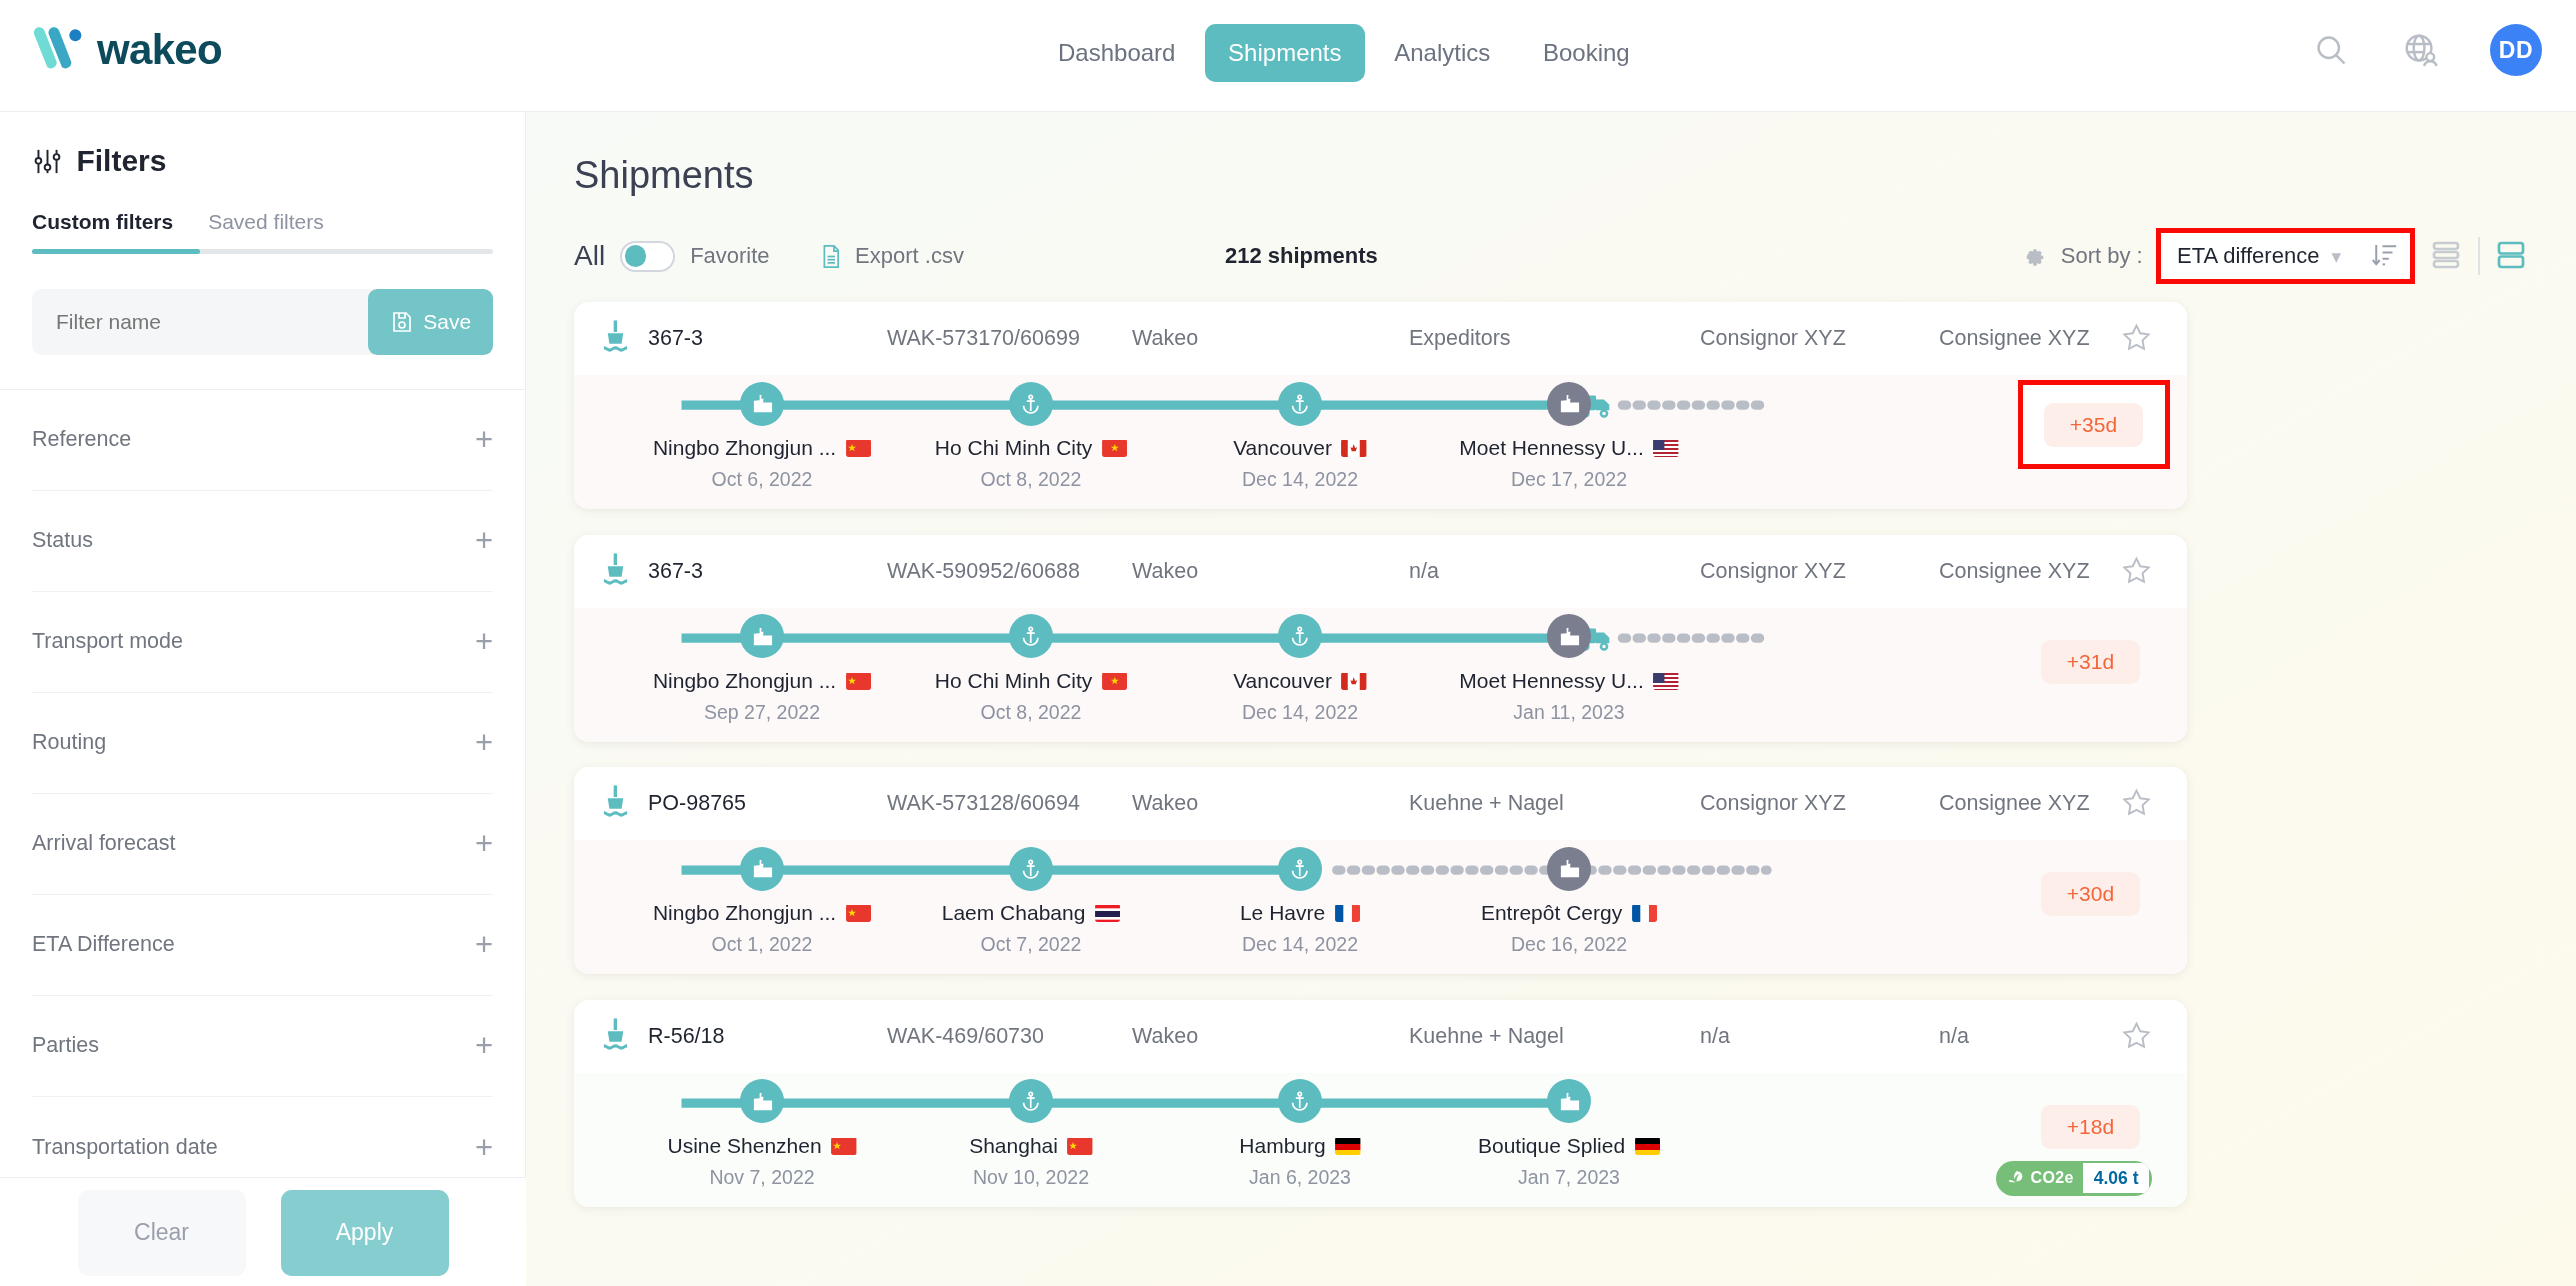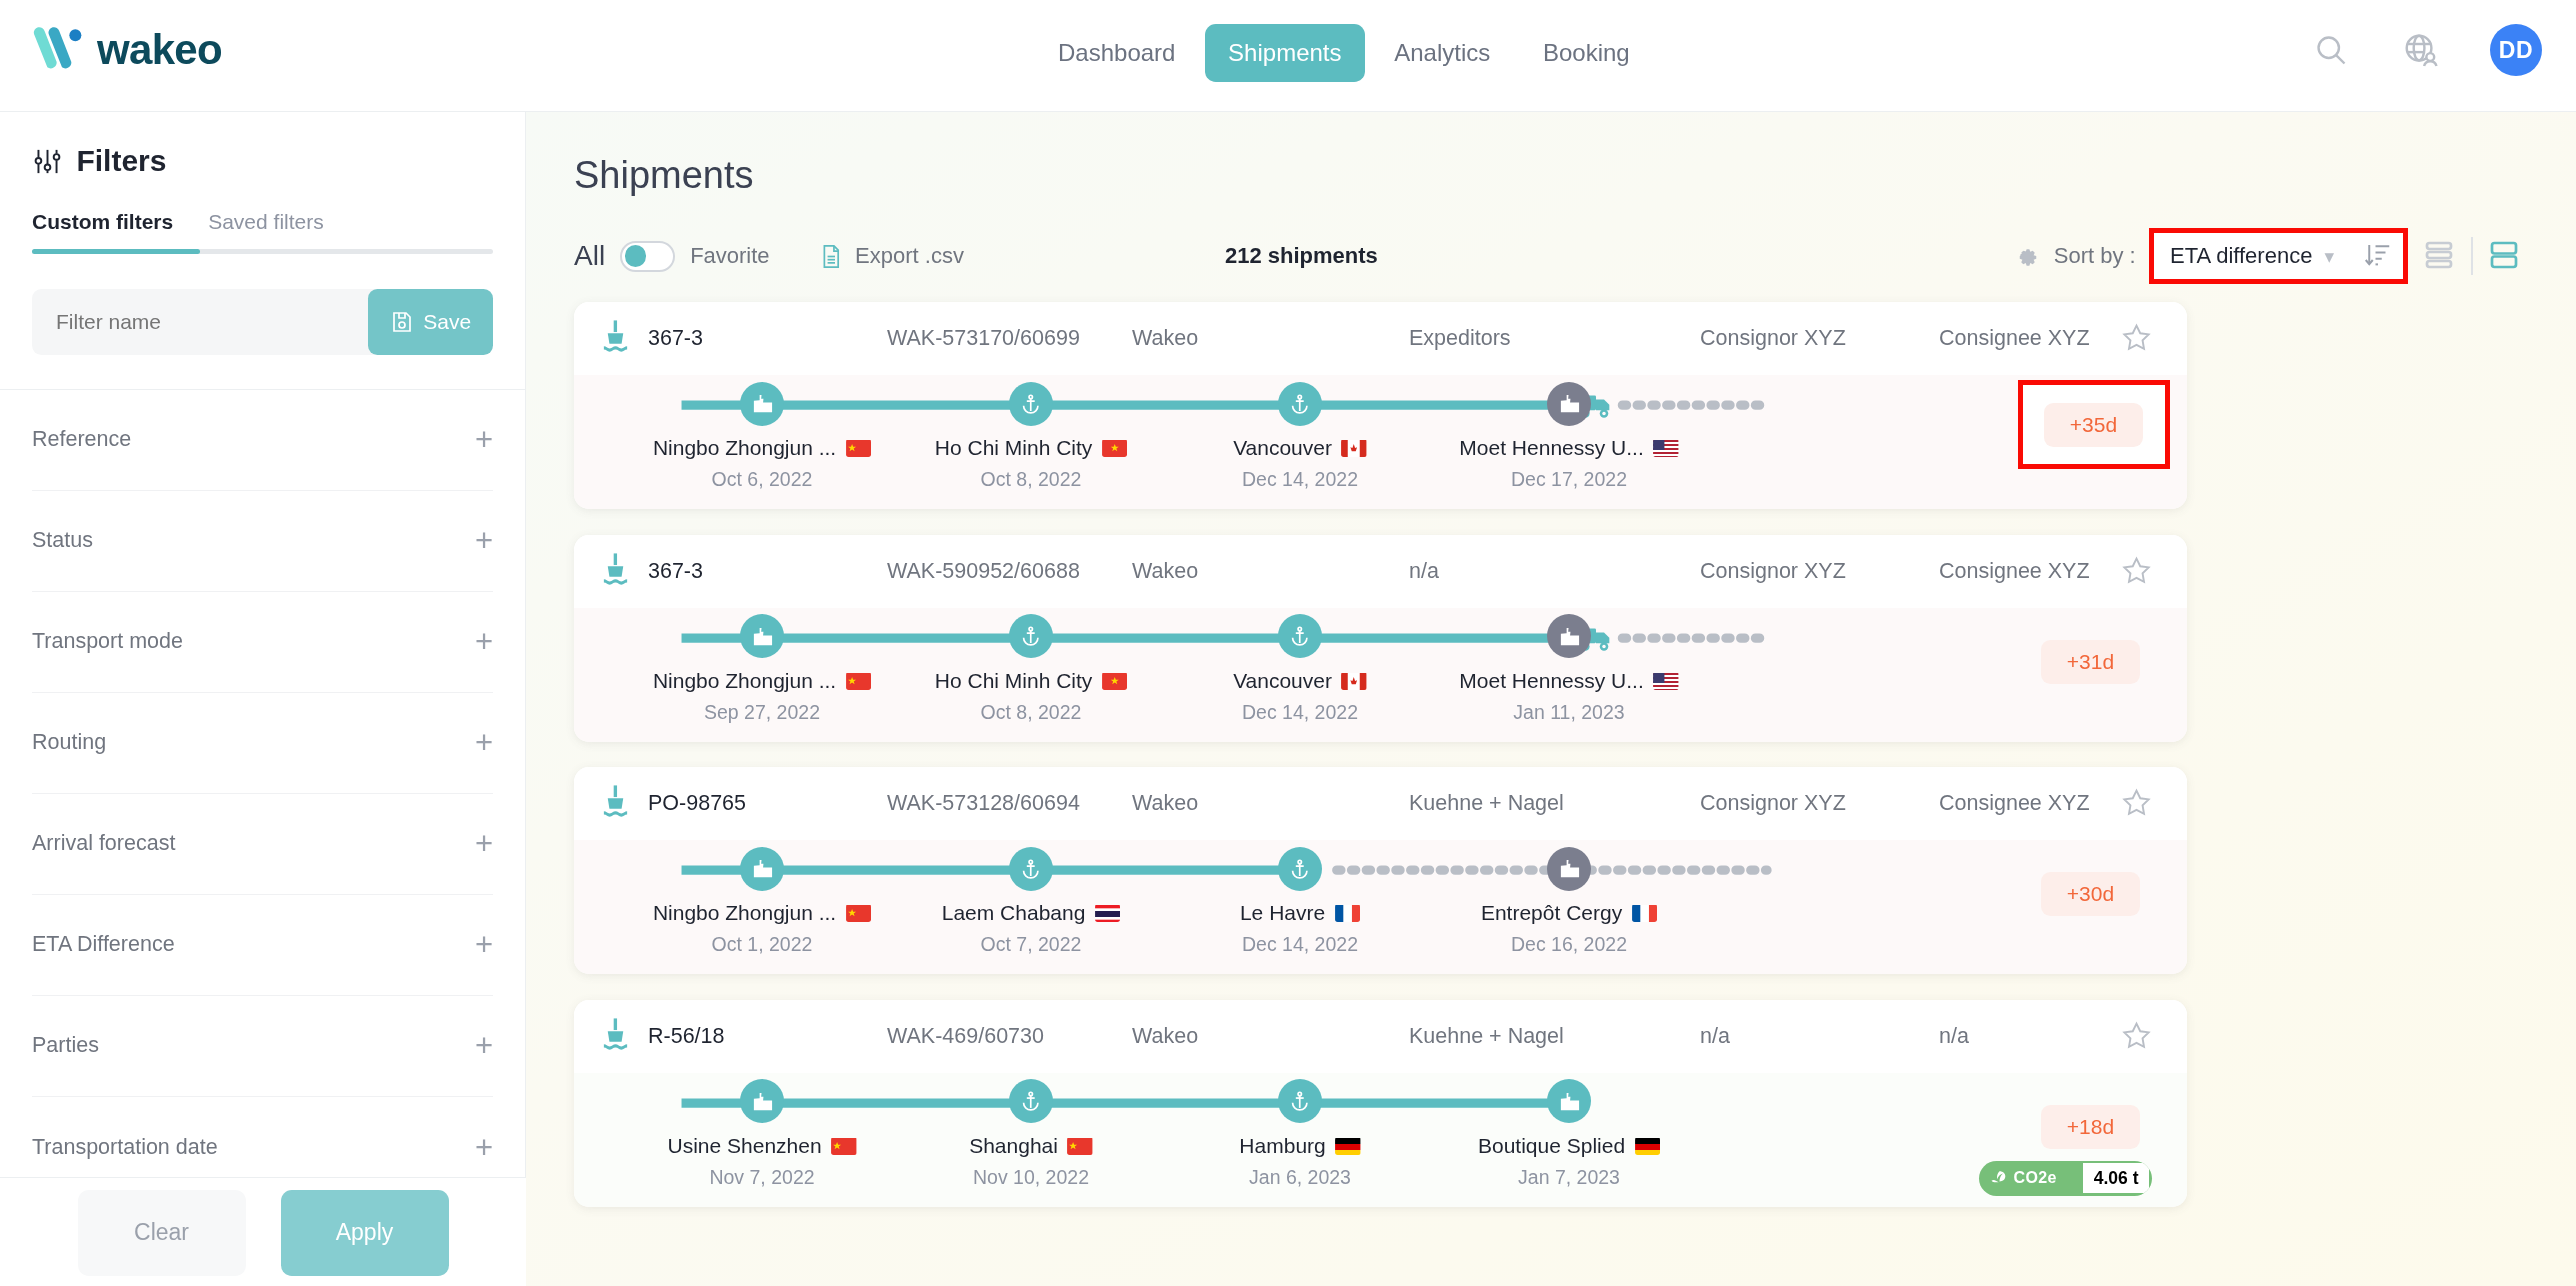--- a/index.html
+++ b/index.html
@@ -117,21 +117,21 @@
   .toggle {
     width: 55px; height: 31px; border-radius: 16px; background: #ffffff;
     border: 2px solid #d3d7dd; margin: 0 15px; position: relative; cursor: pointer;
   }
   .toggle .knob { position: absolute; left: 2.7px; top: 2.7px; width: 21.5px; height: 21.5px; border-radius: 50%; background: #5cbcc0; }
   .tb-fav { font-size: 22px; color: #70757f; cursor: pointer; }
   .tb-export { display: flex; align-items: center; gap: 12px; margin-left: 48px; cursor: pointer; }
   .tb-export span { font-size: 22px; color: #70757f; }
   .tb-count { position: absolute; left: 699px; font-size: 22px; font-weight: 700; color: #1f2430; }
 
-  .sortgroup { position: absolute; right: 54px; display: flex; align-items: center; gap: 13.4px; }
+  .sortgroup { position: absolute; right: 47px; display: flex; align-items: center; gap: 13.4px; }
   .sortlabel { font-size: 22px; color: #70757f; }
   .sortbox-hl {
     border: 5.4px solid #fa0a04; background: #ffffff;
     padding: 6.7px 9.4px; display: flex; align-items: center; gap: 12px;
   }
   .sortselect { font-size: 22px; color: #1f2430; padding-left: 6.7px; }
   .chev { color: #b9bec6; font-size: 19px; }
   .sortdir { margin-left: 17.5px; cursor: pointer; }
   .viewsep { width: 2px; height: 38px; background: #dfe2e6; }
   .viewbtn { cursor: pointer; }
@@ -178,21 +178,21 @@
     border: 5.4px solid #fa0a04; background: #ffffff; padding: 17.5px 21.5px;
   }
   .eta-hl .eta-badge { position: static; right: auto; top: auto; }
 
   .co2 {
     position: absolute; right: 35px; bottom: 10.8px;
     height: 35px; border-radius: 17.5px; background: #77bf79;
     display: flex; align-items: center; overflow: hidden;
   }
   .co2 .lbl { color: #ffffff; font-size: 16px; font-weight: 700; padding: 0 9.4px 0 10.8px; display: flex; align-items: center; gap: 6px; letter-spacing: 0.3px; }
-  .co2 .val { background: #ffffff; color: #000000; font-size: 17.5px; font-weight: 600; padding: 0 10.8px; height: 30px; display: flex; align-items: center; margin-right: 2.7px; border-radius: 0; margin-left: 17px; }
+  .co2 .val { background: #ffffff; color: #0369a1; font-size: 17.5px; font-weight: 600; padding: 0 10.8px; height: 30px; display: flex; align-items: center; margin-right: 2.7px; border-radius: 0; }
 </style>
 </head>
 <body>
 
 <div class="topnav">
   <div class="logo-wrap">
     <svg class="logo-mark" viewBox="0 0 78 72">
       <path d="M6 12 L26 62 A9 9 0 0 0 40 54 L22 8 A8 8 0 0 0 6 12 Z" fill="#6fdbd4"></path>
       <path d="M28 12 L48 62 A9 9 0 0 0 62 54 L44 8 A8 8 0 0 0 28 12 Z" fill="#3aa8c4"></path>
       <circle cx="68" cy="14" r="9" fill="#1c7fc4"></circle>

